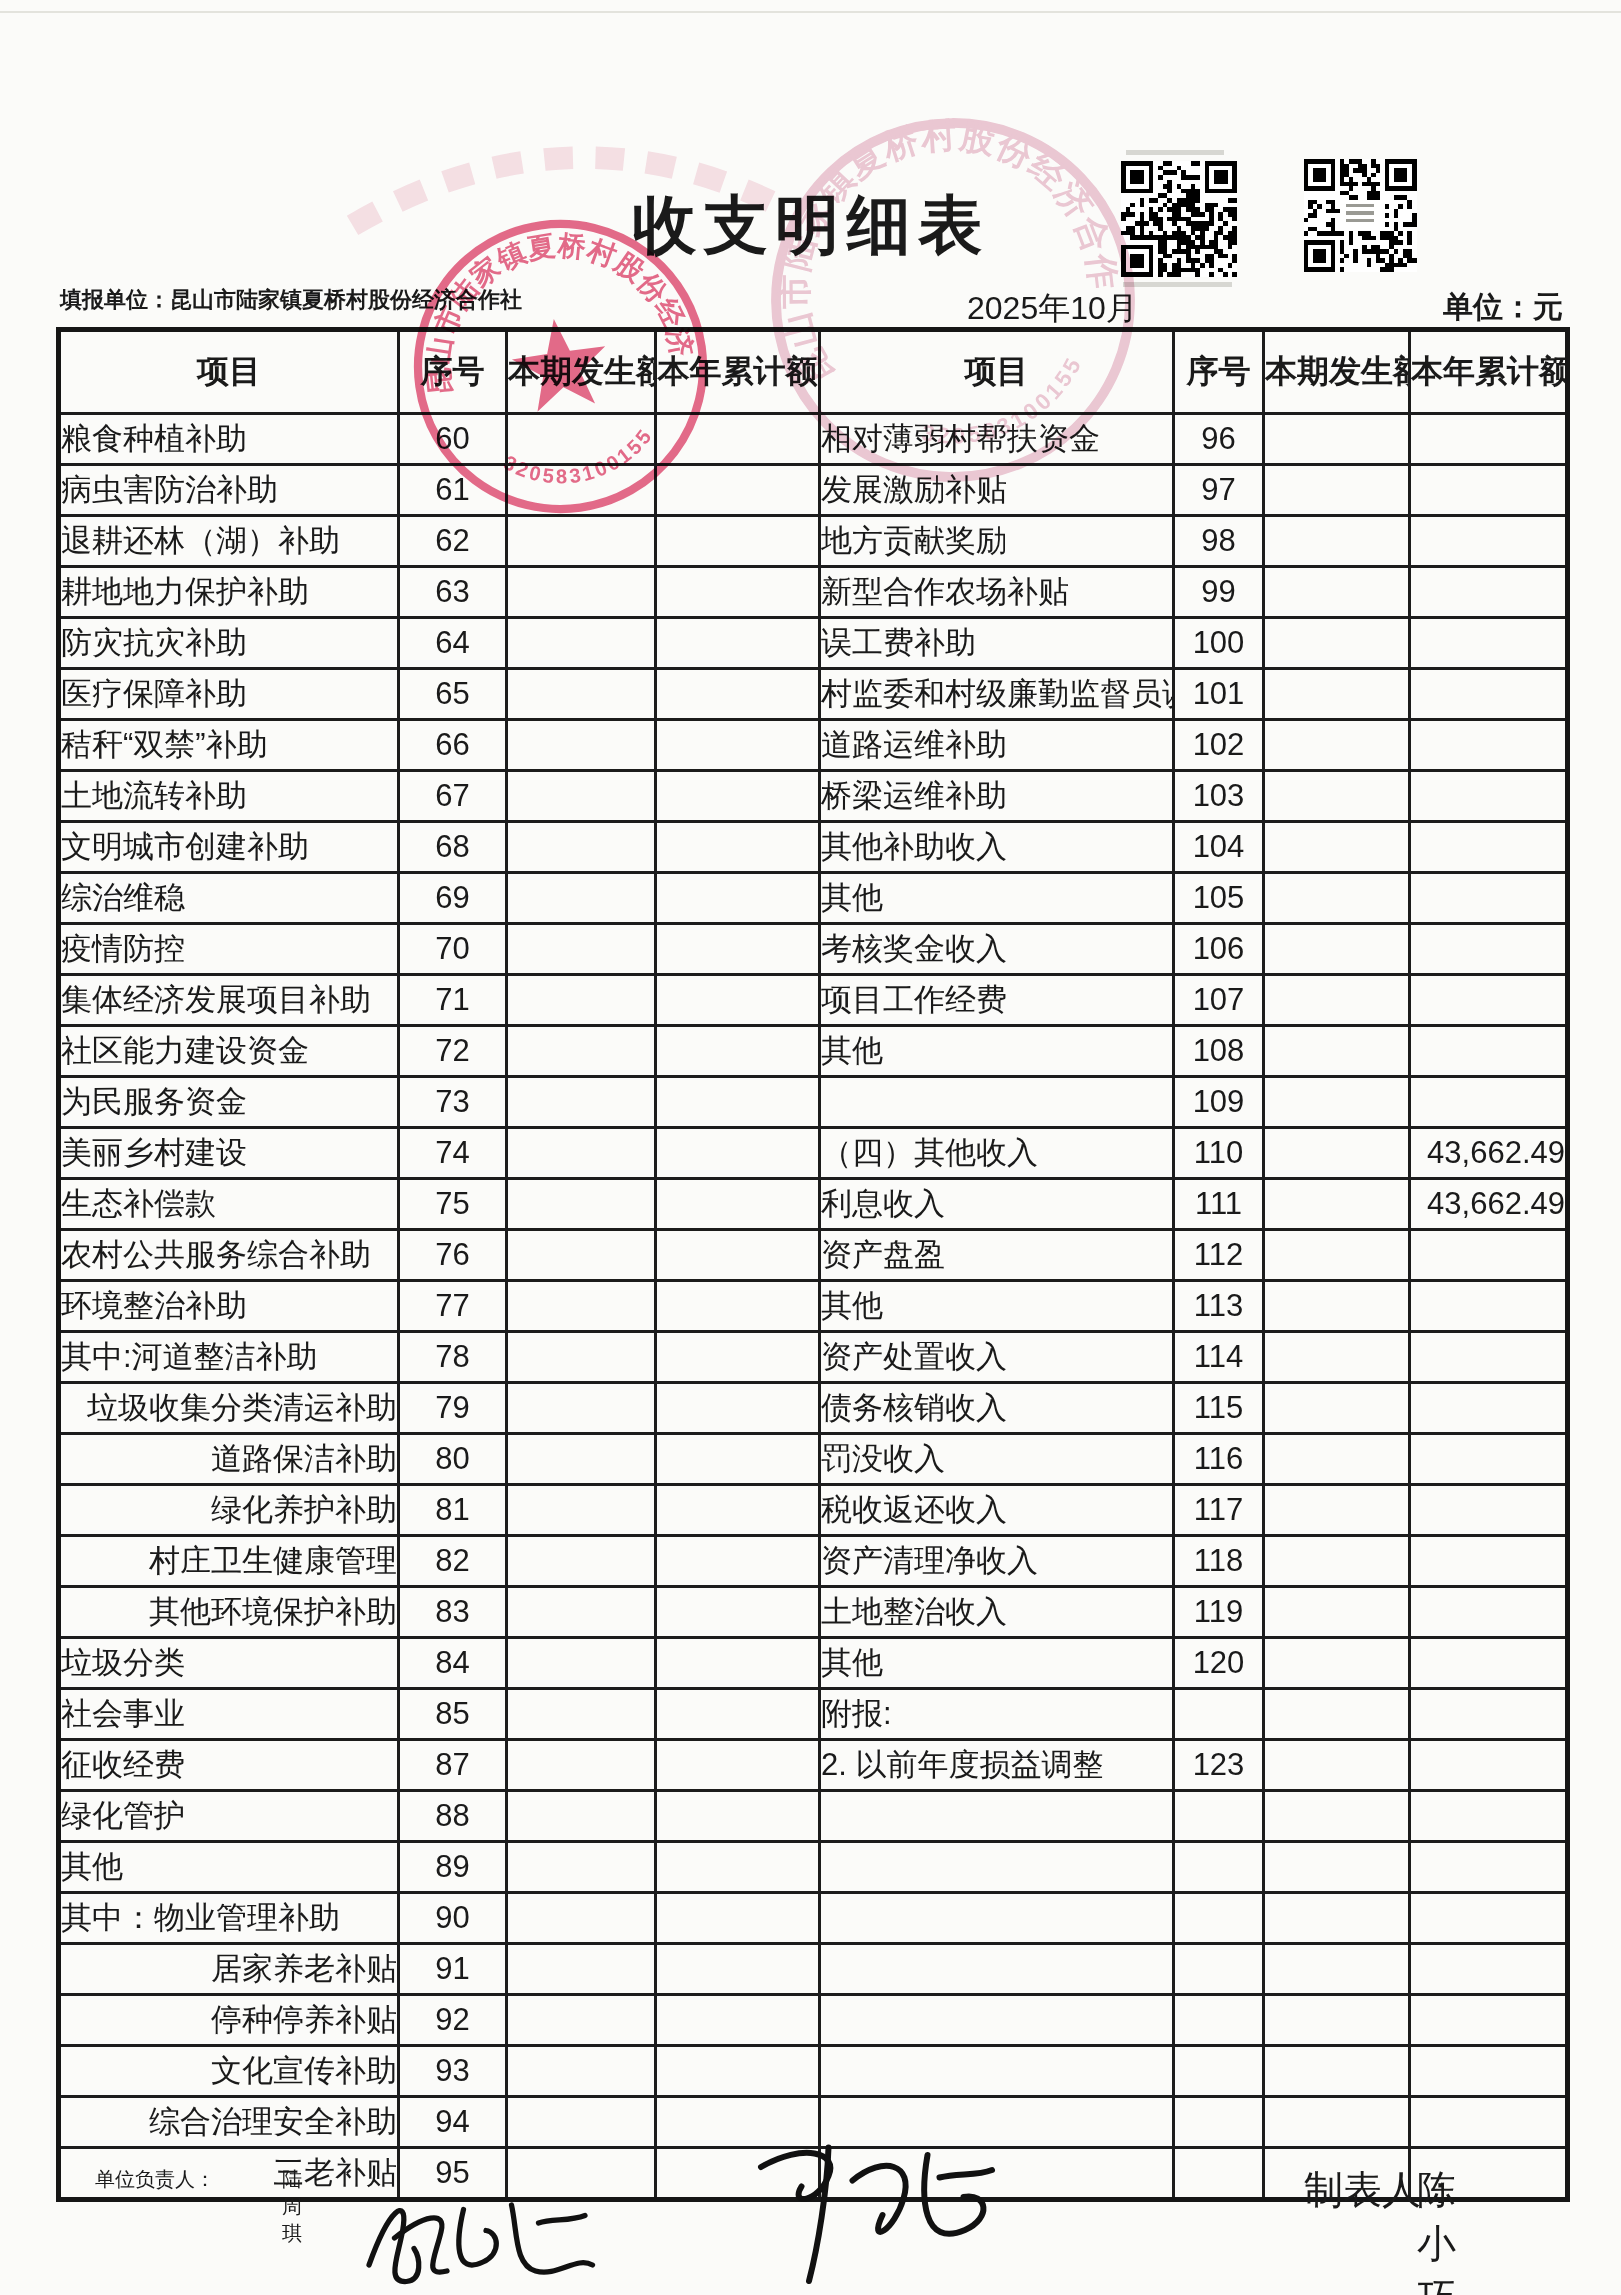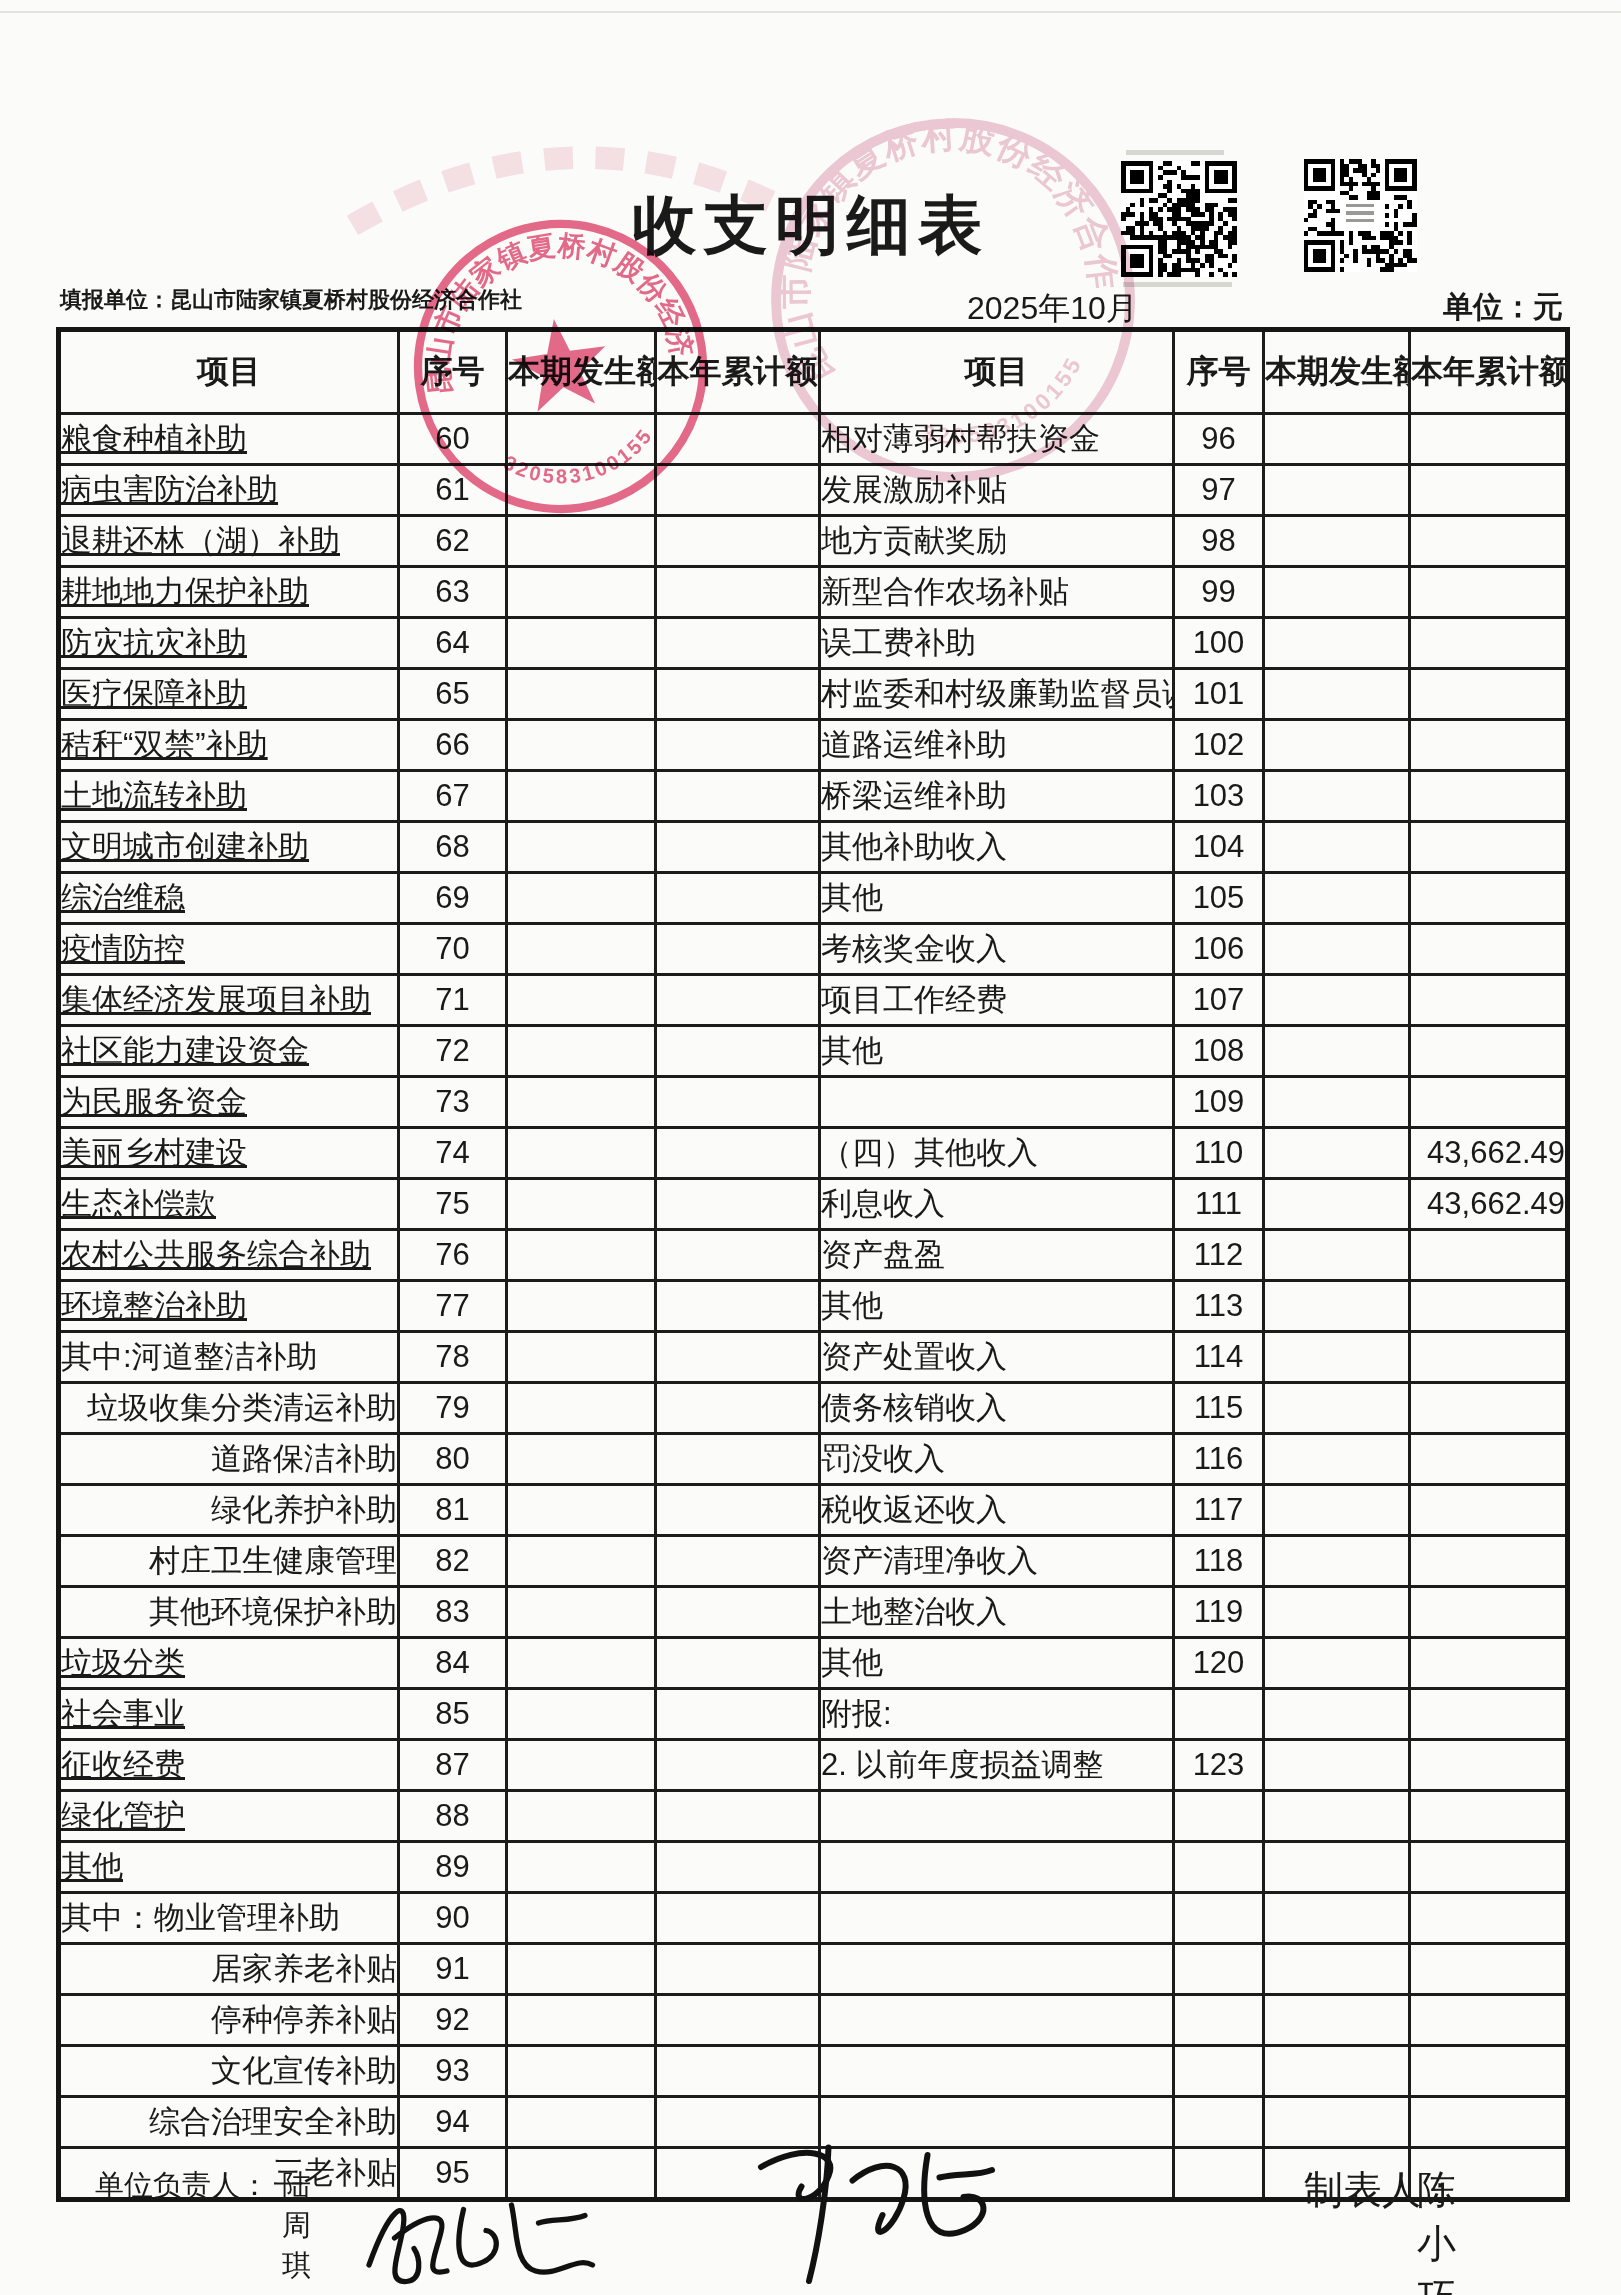--- a/index.html
+++ b/index.html
@@ -29,31 +29,31 @@
     padding:0;vertical-align:middle;
     overflow:hidden;white-space:nowrap;
   }
   table.sheet{border:5.3px solid #161616;}
   table.sheet th{height:80px;font-weight:700;text-align:center;font-size:32px;}
   table.sheet td{height:48px;}
   td.item{text-align:left;}
   td.seq{text-align:center;font-size:30px;}
   td.num{text-align:right;padding-right:33px;font-size:28px;}
   
-  td.l1{padding-left:99px;text-decoration:underline;}
+  td.l1{padding-left:99px;}
   td.l2{padding-left:120px;}
   td.l3{text-align:right;padding-right:22.5px;font-size:22.5px;}
   td.r0{padding-left:10.5px;}
   td.r0b{padding-left:22.5px;}
   td.rh{padding-left:48px;}
   td.r1{padding-left:77px;}
   td.r2{padding-left:90px;}
   td.rs{padding-left:45px;font-size:22px;}
 
-  .footer-left{position:absolute;left:95px;top:2166px;font-size:29px;}
+  .footer-left{position:absolute;left:95px;top:2166px;font-size:20px;}
   .footer-left .name{position:absolute;left:187px;top:0;}
   .footer-right{position:absolute;left:1304px;top:2163px;font-size:39px;}
   .footer-right .name{position:absolute;left:113px;top:0;}
 
   .qr{position:absolute;}
   .qr svg{display:block;width:100%;height:100%;shape-rendering:crispEdges;}
   .qr-caption{position:absolute;background:#b9b9b3;opacity:.55;}
 
   .stamp{position:absolute;mix-blend-mode:multiply;pointer-events:none;}
   .sig{position:absolute;pointer-events:none;}

